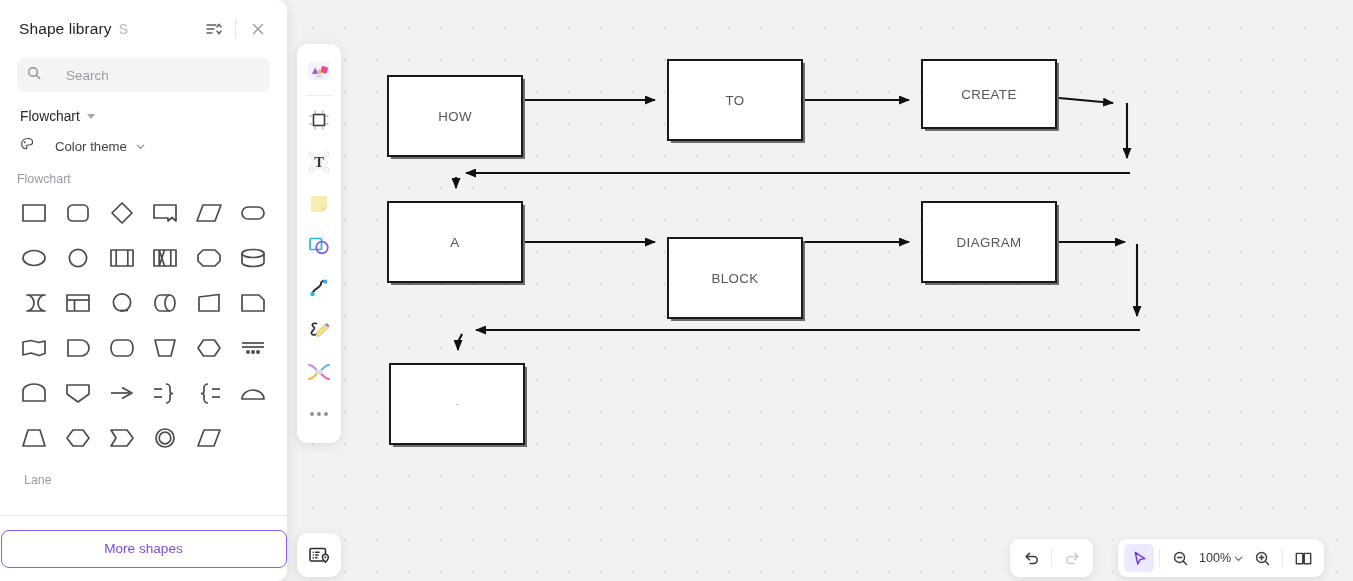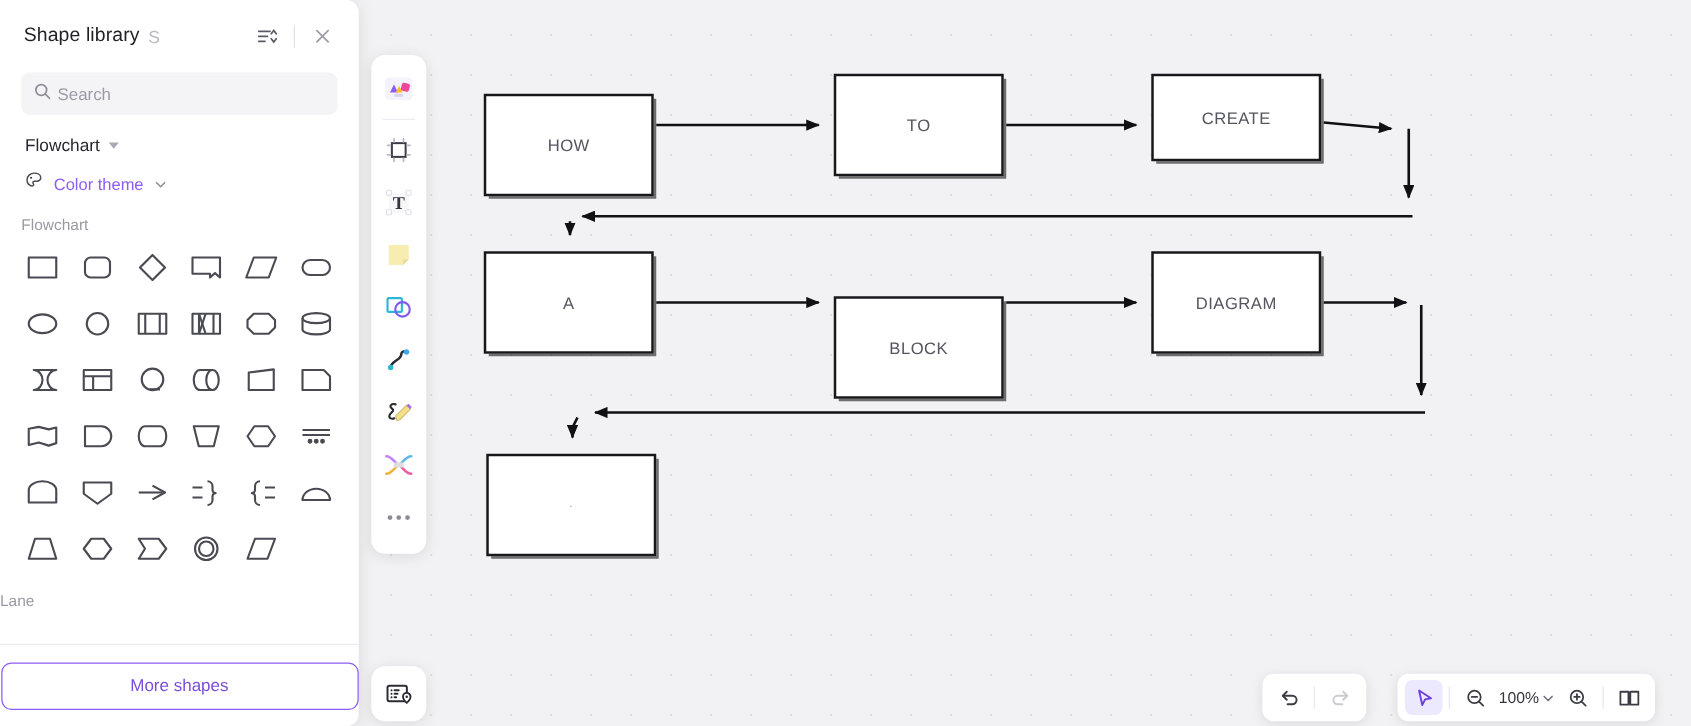--- a/index.html
+++ b/index.html
@@ -53,42 +53,42 @@
 
   .search-wrap { padding: 0 17px 0 17px; }
   .search-box {
     height: 34px; background: #f4f4f6; border-radius: 7px;
     display: flex; align-items: center; padding: 0 10px;
   }
   .search-box svg { flex: 0 0 auto; color: #8e8e99; }
   .search-input {
     border: 0; outline: 0; background: transparent;
     font-family: "Liberation Sans", sans-serif;
-    font-size: 13.5px; color: #4d7c0f; margin-left: 5px; width: 100%;
+    font-size: 13.5px; color: #4d7c0f; margin-left: 25px; width: 100%;
   }
   .search-input::placeholder { color: #9b9ba5; }
 
   .category-row {
     display: flex; align-items: center;
     padding: 17px 17px 0 20px;
     cursor: pointer;
   }
   .category-name { font-size: 13.8px; color: #26262e; }
   .caret-sm {
     width: 0; height: 0; margin-left: 7px;
     border-left: 4px solid transparent;
     border-right: 4px solid transparent;
     border-top: 5px solid #a9a9b4;
   }
 
   .theme-row {
     display: flex; align-items: center;
     padding: 13px 17px 0 20px; cursor: pointer;
   }
-  .theme-label { font-size: 13.2px; color: #8b5cf6; margin-left: 8px; }
+  .theme-label { font-size: 13.2px; color: #404040; margin-left: 20px; }
   .chev { margin-left: 8px; color: #8b8b96; display:flex; }
 
   .section-label {
     font-size: 12.4px; color: #9a9aa4;
     padding: 16px 0 0 17px;
   }
 
   .shape-scroll {
     flex: 1 1 auto; overflow: hidden;
     padding: 0 0 0 0;
@@ -101,21 +101,21 @@
   }
   .shape-cell {
     height: 42px;
     display: flex; align-items: center; justify-content: center;
     cursor: pointer; border-radius: 6px;
   }
   .shape-cell svg { display: block; }
 
   .lane-label {
     font-size: 12.4px; color: #9a9aa4;
-    padding: 14px 0 0 0;
+    padding: 14px 0 0 24px;
   }
 
   .panel-footer {
     flex: 0 0 66px;
     border-top: 1px solid #ececf0;
     display: flex; align-items: center; justify-content: center;
   }
   .more-shapes-btn {
     width: 286px; height: 38px;
     border: 1px solid #8b5cf6; border-radius: 8px;

